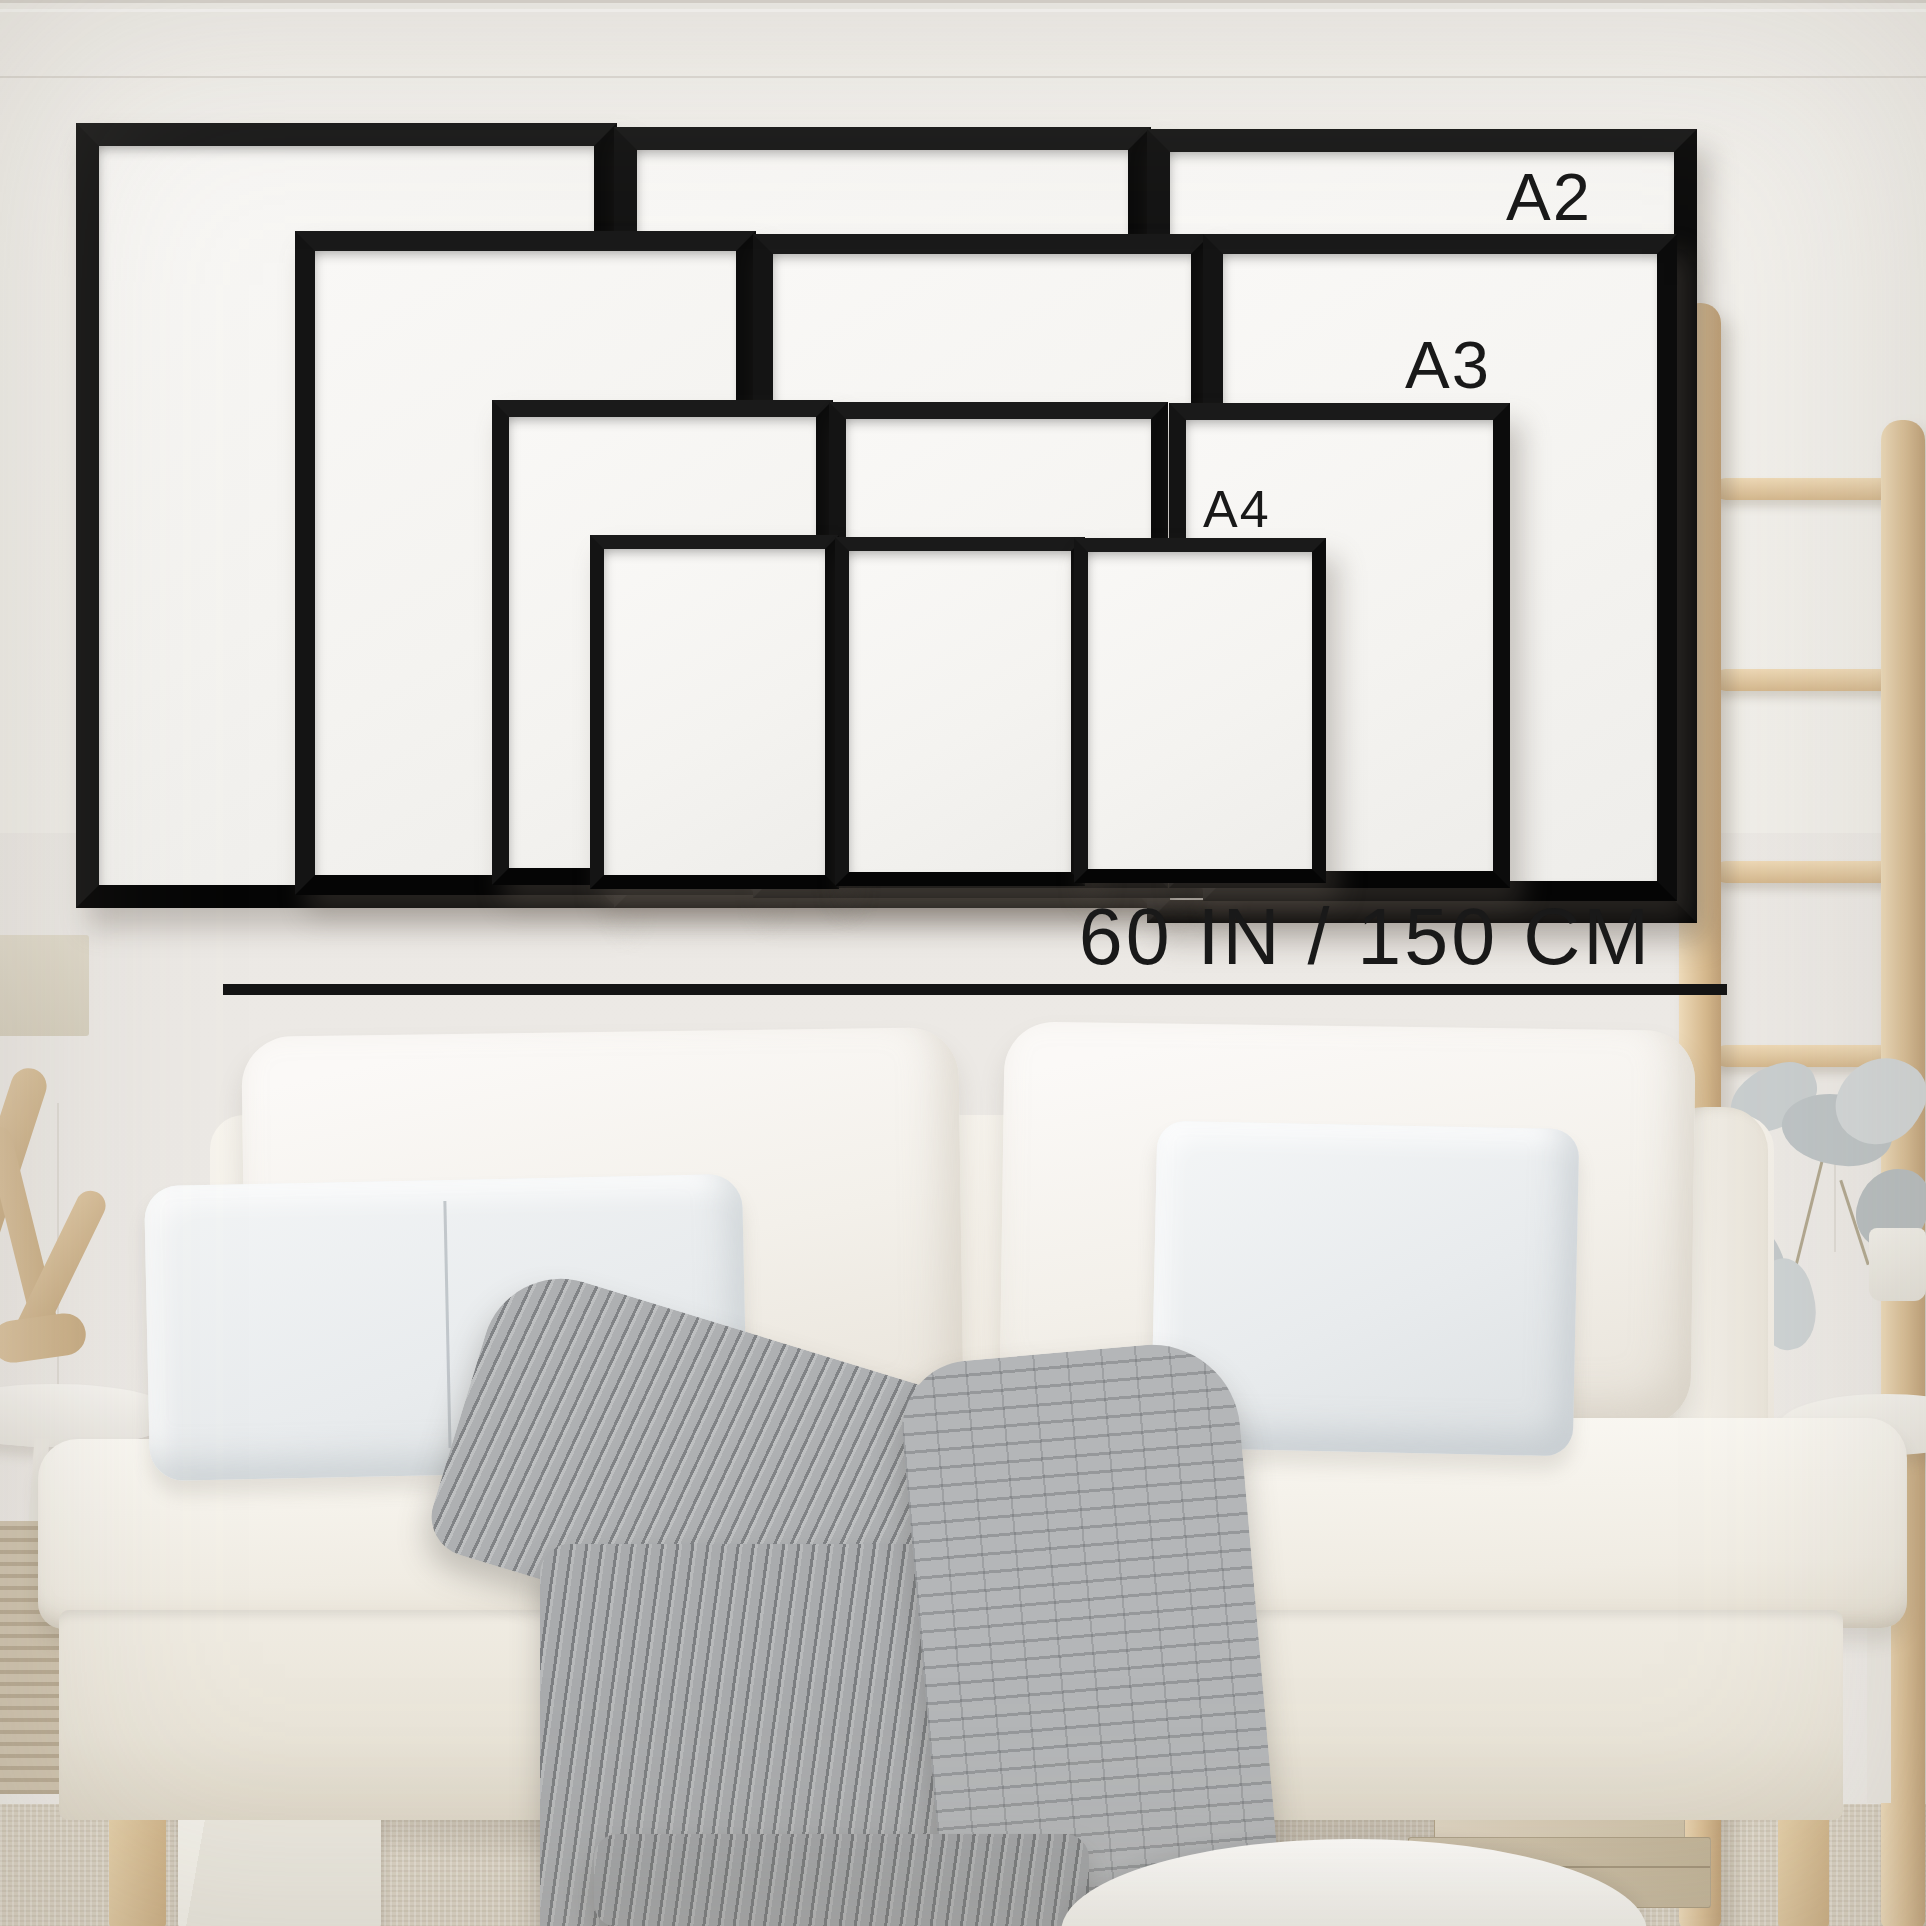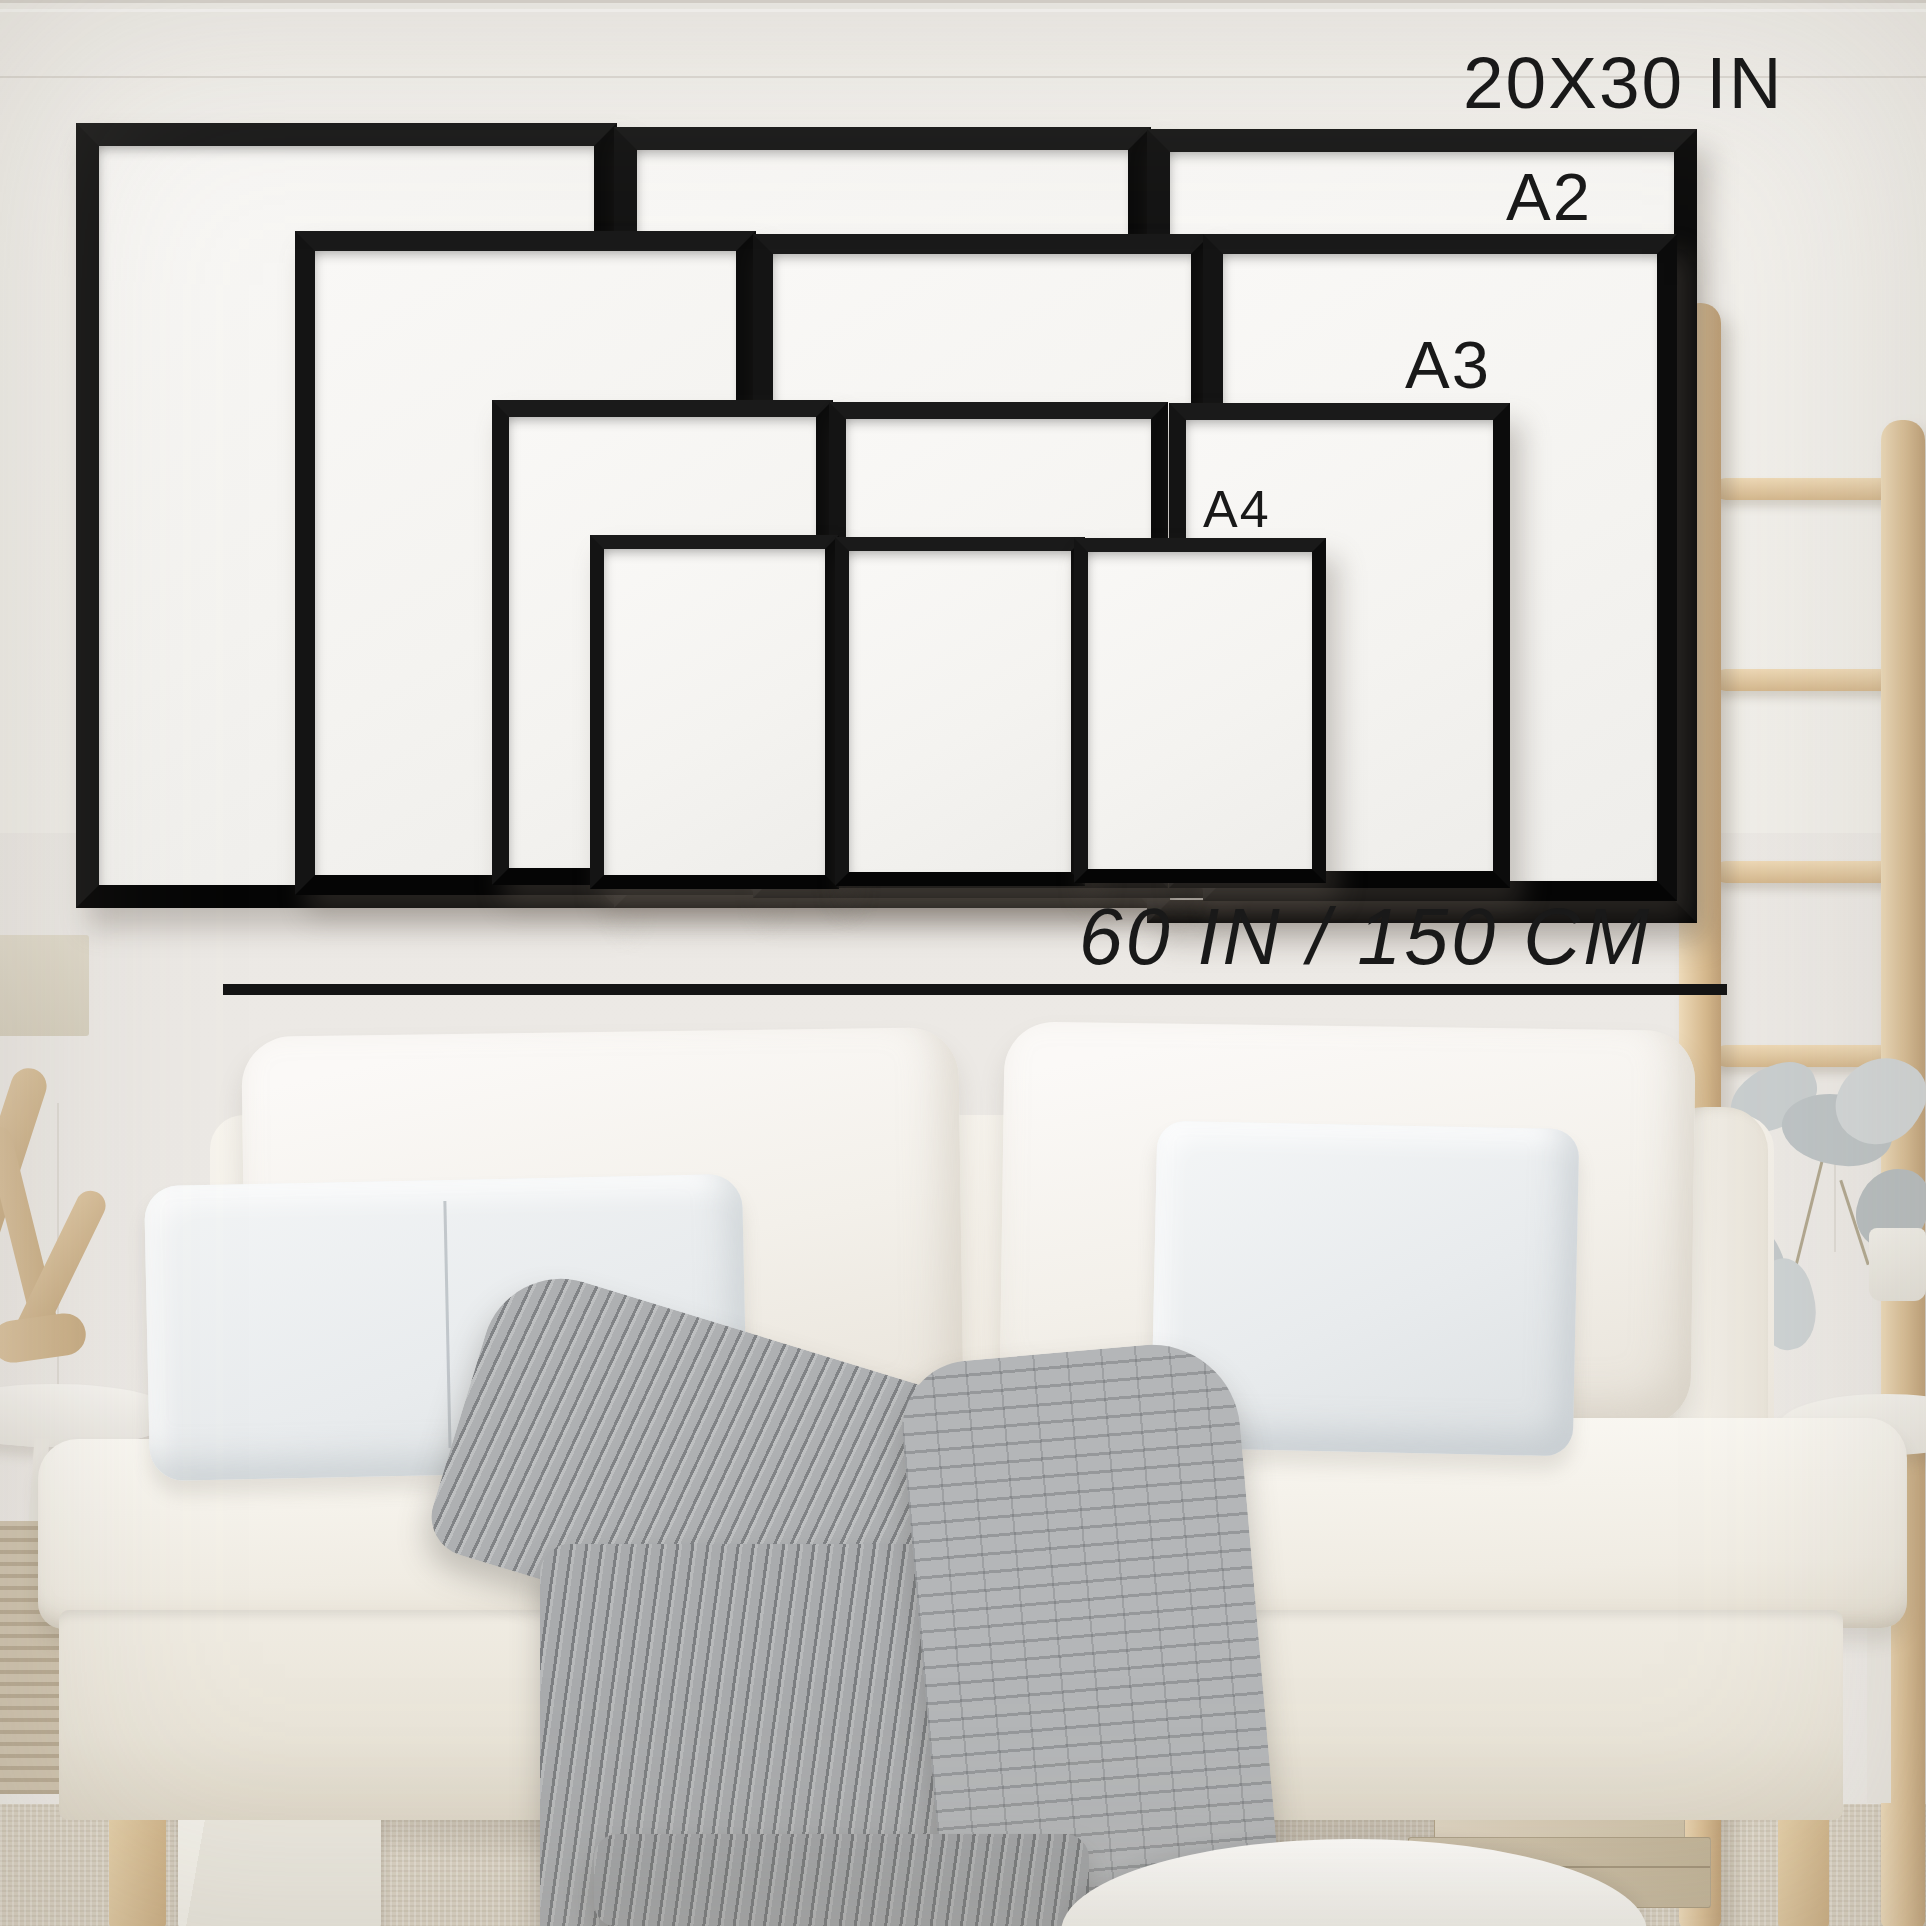--- a/index.html
+++ b/index.html
@@ -42,21 +42,21 @@
   .pa4c{left:835px;top:537px;width:222px;height:321px;}
   .pa4r{left:1074px;top:538px;width:224px;height:317px;}
   
   .size-label{position:absolute;color:#191919;line-height:1;letter-spacing:2px;
     font-weight:300;white-space:nowrap;z-index:30;}
   .lab-2030{left:1463px;top:46px;font-size:73px;}
   .lab-a2{left:1506px;top:163px;font-size:67px;}
   .lab-a3{left:1405px;top:331px;font-size:67px;}
   .lab-a4{left:1203px;top:483px;font-size:52px;}
   .lab-sofa{left:233px;top:895px;font-size:79px;letter-spacing:4px;}
-  .lab-width{right:275px;top:897px;font-size:79px;letter-spacing:3px;font-style:italic;}
+  .lab-width{right:275px;top:897px;font-size:79px;letter-spacing:3px;}
   .ref-line{position:absolute;left:223px;top:984px;width:1504px;height:11px;background:#141414;z-index:30;}
   
   .carpet{position:absolute;left:0;top:1804px;width:1927px;height:123px;z-index:2;
     background-color:#d9d1c2;
     background-image:repeating-linear-gradient(90deg,rgba(255,255,255,.25) 0 2px,transparent 2px 6px),
       repeating-linear-gradient(0deg,rgba(160,148,128,.18) 0 2px,transparent 2px 5px);}
   .sofa-floor-shadow{position:absolute;left:59px;top:1804px;width:1782px;height:69px;z-index:3;
     background:radial-gradient(ellipse at 50% 0%,rgba(95,86,74,.38) 0%,rgba(95,86,74,0) 70%);}
   
   .pole{position:absolute;z-index:4;border-radius:20px 20px 6px 6px;
@@ -239,21 +239,20 @@
   <div class="sofa-base"></div>
   <div class="lumbar-pillow"></div>
   <div class="throw-pillow"></div>
 
   <div class="blanket knit-rib bl-a"></div>
   <div class="blanket knit-rib bl-b"></div>
   <div class="blanket knit-cable bl-c"></div>
   <div class="blanket knit-rib bl-d"></div>
   <div class="floor-cushion"></div>
 
-  <div class="size-label lab-2030">20X30 IN</div>
   <div class="size-label lab-a2">A2</div>
   <div class="size-label lab-a3">A3</div>
   <div class="size-label lab-a4">A4</div>
   <div class="size-label lab-width">60 IN / 150 CM</div>
   <div class="ref-line"></div>
 
   <div class="vignette"></div>
 </div>
 
 

